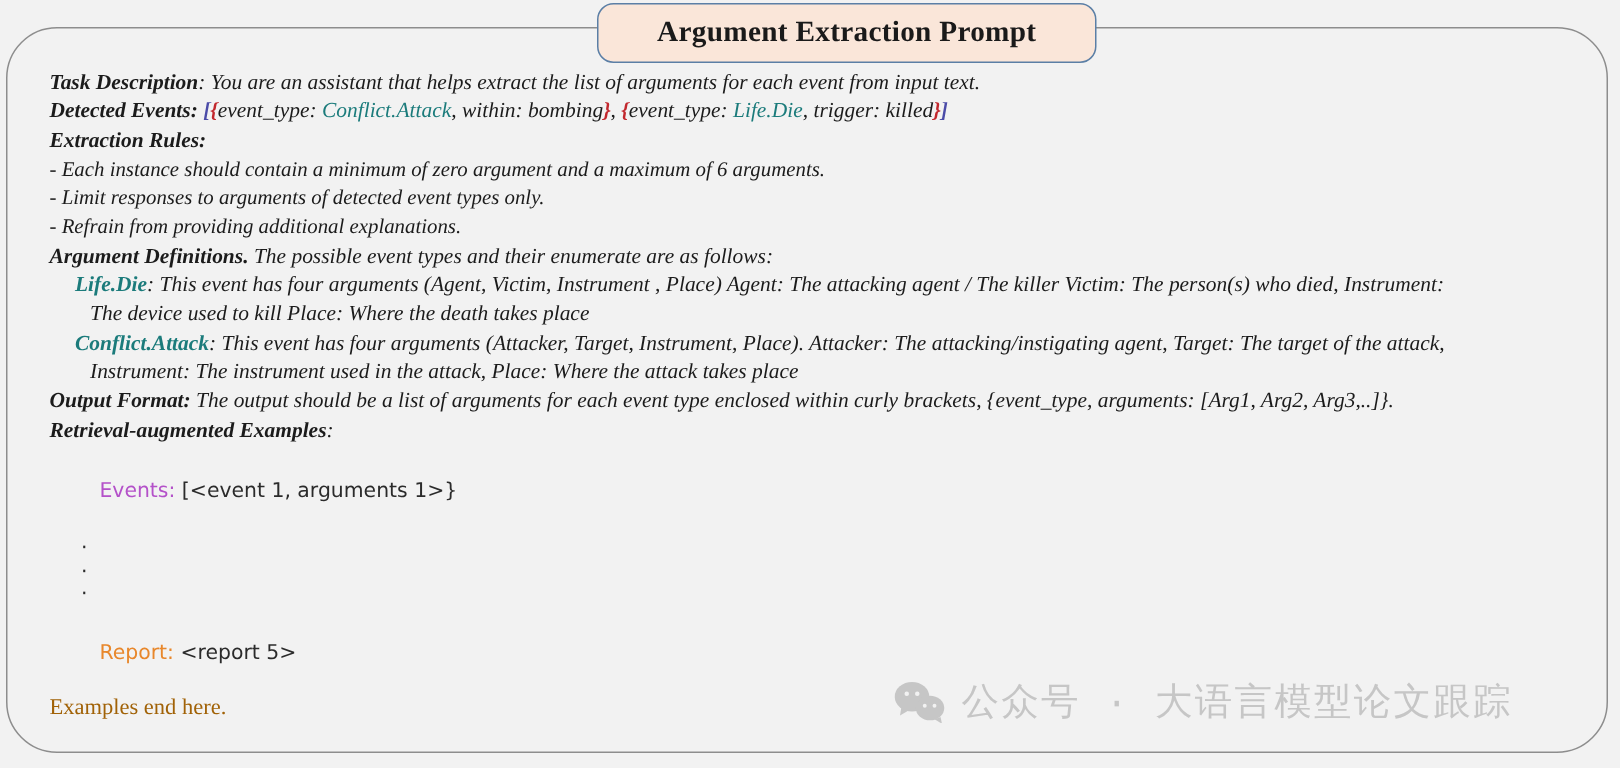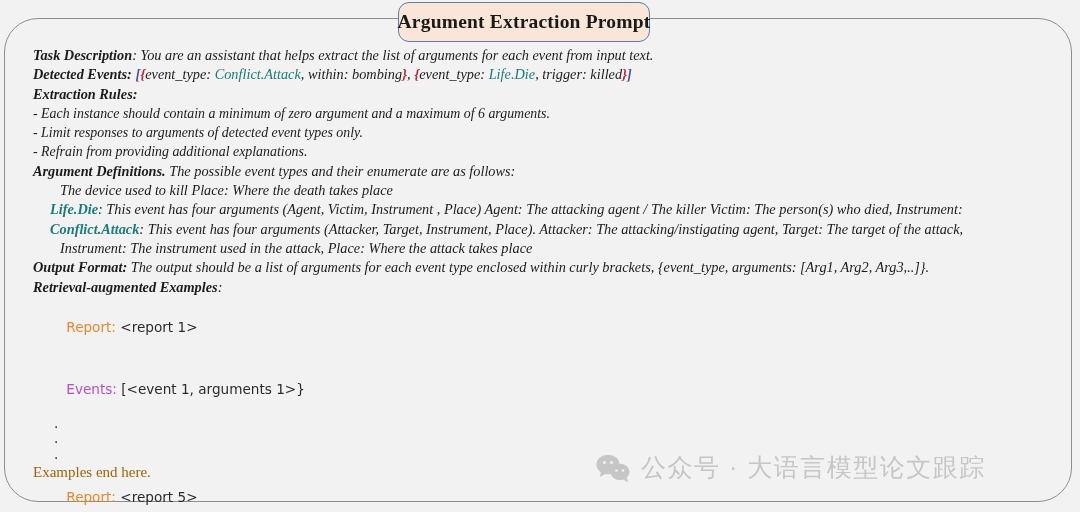--- a/index.html
+++ b/index.html
@@ -26,21 +26,21 @@
     border: 1.3px solid #8d8d8d;
     border-radius: 34px;
     background: #f2f2f2;
   }
 
   
   #title-chip {
     position: absolute;
     left: 398px;
     top: 2px;
-    width: 252px;
+    width: 333px;
     height: 40px;
     box-sizing: border-box;
     background: #fae6d9;
     border: 1.6px solid #5b7fa6;
     border-radius: 11px;
     display: flex;
     align-items: center;
     justify-content: center;
     z-index: 5;
   }
@@ -106,21 +106,21 @@
     position: absolute;
     left: 596px;
     top: 451px;
     display: flex;
     align-items: center;
     gap: 11px;
     color: #c6c6c6;
     user-select: none;
   }
   #watermark .wm-text {
-    font-family: Liberation Sans, sans-serif;
+    font-family: Liberation Mono, monospace;
     font-size: 25px;
     letter-spacing: 1.5px;
     color: #c6c6c6;
     white-space: nowrap;
   }
   #watermark svg { display: block; }
 </style>
 </head>
 <body>
 
@@ -144,41 +144,38 @@
     <b class="hd">Extraction Rules:</b>
   </div>
   <div class="line rule">- Each instance should contain a minimum of zero argument and a maximum of 6 arguments.</div>
   <div class="line rule">- Limit responses to arguments of detected event types only.</div>
   <div class="line rule">- Refrain from providing additional  explanations.</div>
 
   <div class="line">
     <b class="hd">Argument Definitions.</b><span> The possible event types and their enumerate are as follows:</span>
   </div>
 
-  <div class="line defline2">The device used to kill Place: Where the death takes place</div>
   <div class="line defline">
     <span class="evtype">Life.Die</span><span>: This event has four arguments (Agent, Victim, Instrument , Place) Agent: The attacking agent / The killer Victim: The person(s) who died,  Instrument:</span>
   </div>
+  <div class="line defline2">The device used to kill Place: Where the death takes place</div>
 
   <div class="line defline">
     <span class="evtype">Conflict.Attack</span><span>: This event has four arguments (Attacker, Target, Instrument, Place). Attacker: The attacking/instigating agent, Target: The target of the attack,</span>
   </div>
   <div class="line defline2">Instrument: The instrument used in the attack,  Place: Where the attack takes place</div>
 
   <div class="line">
     <b class="hd">Output Format:</b><span> The output should be a list of arguments for each event type enclosed within curly brackets, {event_type, arguments: [Arg1, Arg2, Arg3,..]}.</span>
   </div>
 
   <div class="line">
     <b class="hd">Retrieval-augmented Examples</b><span>:</span>
   </div>
 
-  <div class="ex">
-    <span class="report">Report:</span><span> &lt;report 1&gt;</span>
-  </div>
   <div class="ex">
     <span class="events">Events:</span><span> [&lt;event 1, arguments 1&gt;}</span>
   </div>
 
   <div class="dot">·</div>
   <div class="dot">·</div>
   <div class="dot">·</div>
 
   <div class="ex">
     <span class="report">Report:</span><span> &lt;report 5&gt;</span>

